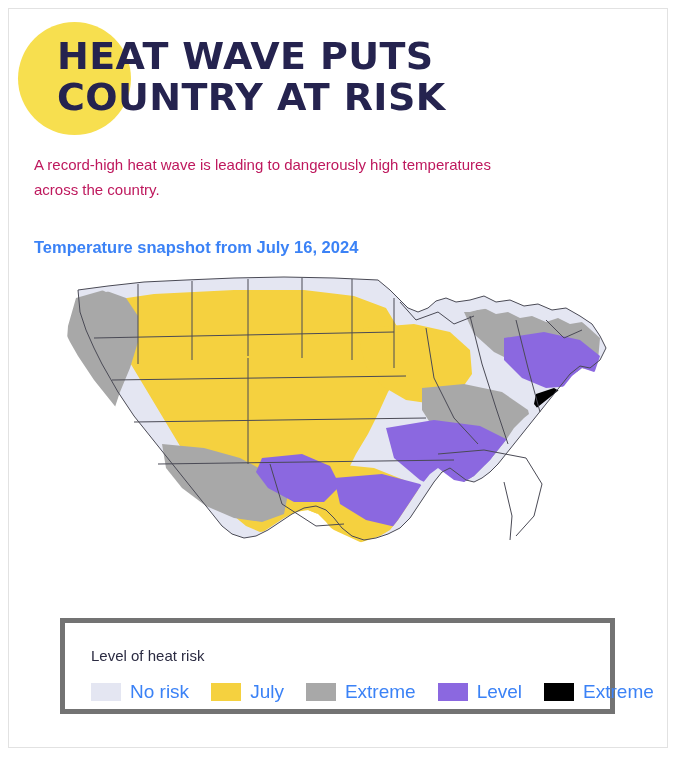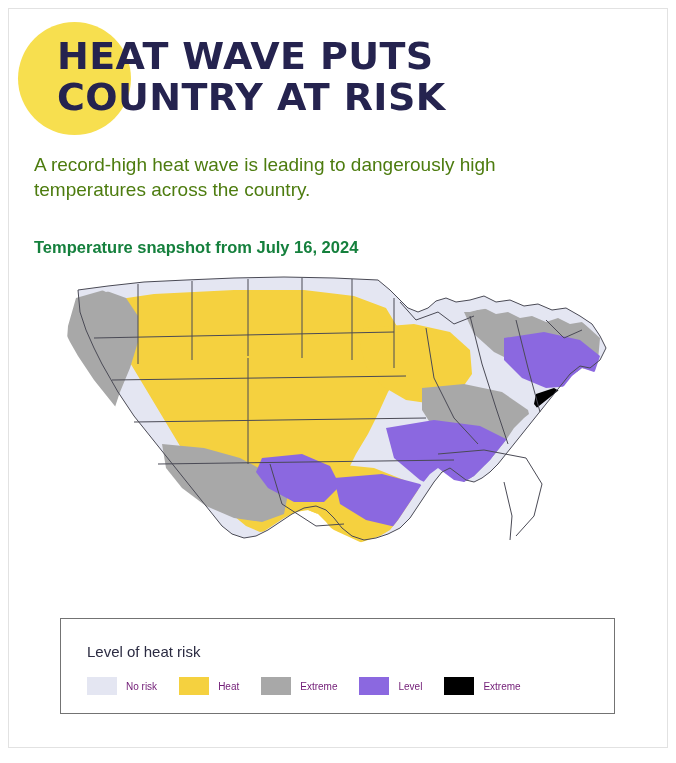--- a/index.html
+++ b/index.html
@@ -55,29 +55,29 @@
   }
   .headline .line {
     display: block;
     white-space: nowrap;
   }
   .subhead {
     position: absolute;
     left: 34px;
     top: 152px;
     width: 478px;
-    color: #4d7c0f;
-    font-size: 19px;
+    color: #be185d;
+    font-size: 15px;
     line-height: 25px;
   }
   .section-title {
     position: absolute;
     left: 34px;
     top: 238px;
-    color: #15803d;
+    color: #3b82f6;
     font-weight: bold;
     font-size: 16.5px;
     text-align: center;
   }
   .map-wrap {
     position: absolute;
     left: 34px;
     top: 268px;
     width: 608px;
     height: 322px;
@@ -86,21 +86,21 @@
     display: block;
     width: 608px;
     height: 322px;
   }
   .legend-box {
     position: absolute;
     left: 60px;
     top: 618px;
     width: 555px;
     height: 96px;
-    border: 1px solid #737373;
+    border: 5px solid #737373;
     box-sizing: border-box;
     background: #ffffff;
   }
   .legend-title {
     position: absolute;
     left: 26px;
     top: 24px;
     font-size: 15px;
     color: #2b2b42;
   }
@@ -117,22 +117,22 @@
     align-items: center;
     margin-right: 22px;
   }
   .legend-swatch {
     width: 30px;
     height: 18px;
     margin-right: 9px;
     flex: 0 0 auto;
   }
   .legend-label {
-    font-size: 10px;
-    color: #701a75;
+    font-size: 19px;
+    color: #3b82f6;
     white-space: nowrap;
   }
 </style>
 </head>
 <body>
 
 <div id="infographic">
 
   <div class="frame-border"></div>
 
@@ -209,21 +209,21 @@
 
   <div class="legend-box">
     <div class="legend-title">Level of heat risk</div>
     <div class="legend-items">
       <div class="legend-item">
         <span class="legend-swatch" style="background:#e4e6f2"></span>
         <span class="legend-label">No risk</span>
       </div>
       <div class="legend-item">
         <span class="legend-swatch" style="background:#f5d13f"></span>
-        <span class="legend-label">Heat</span>
+        <span class="legend-label">July</span>
       </div>
       <div class="legend-item">
         <span class="legend-swatch" style="background:#a8a8a8"></span>
         <span class="legend-label">Extreme</span>
       </div>
       <div class="legend-item">
         <span class="legend-swatch" style="background:#8b68e0"></span>
         <span class="legend-label">Level</span>
       </div>
       <div class="legend-item">

